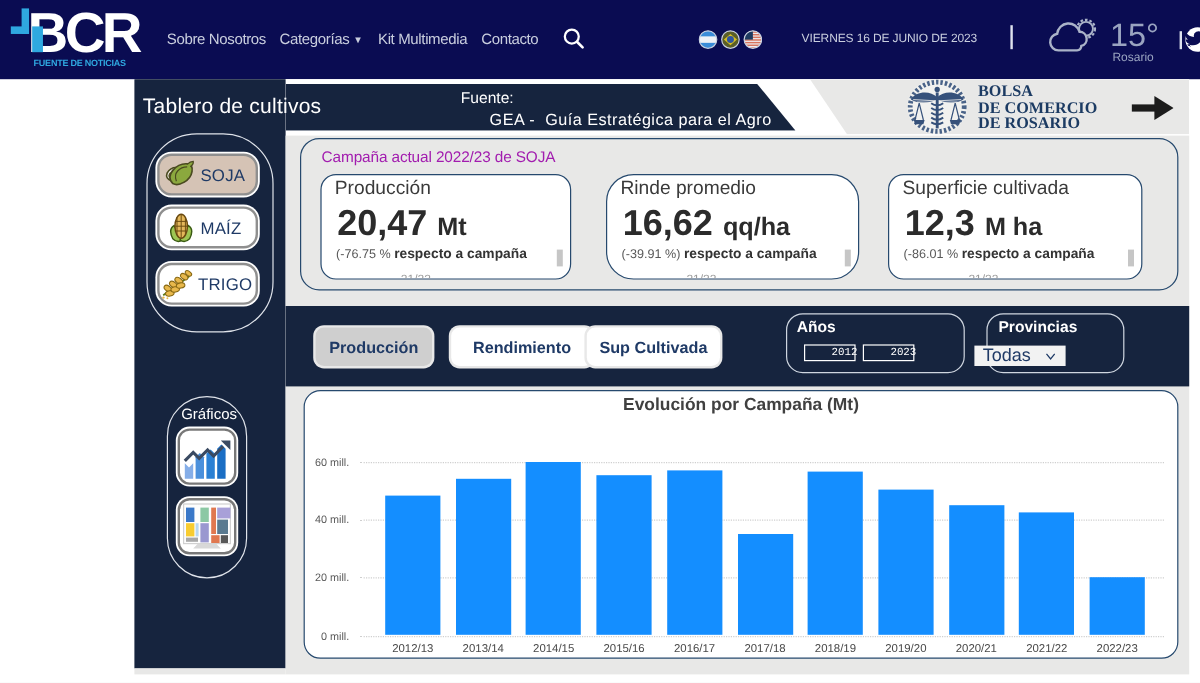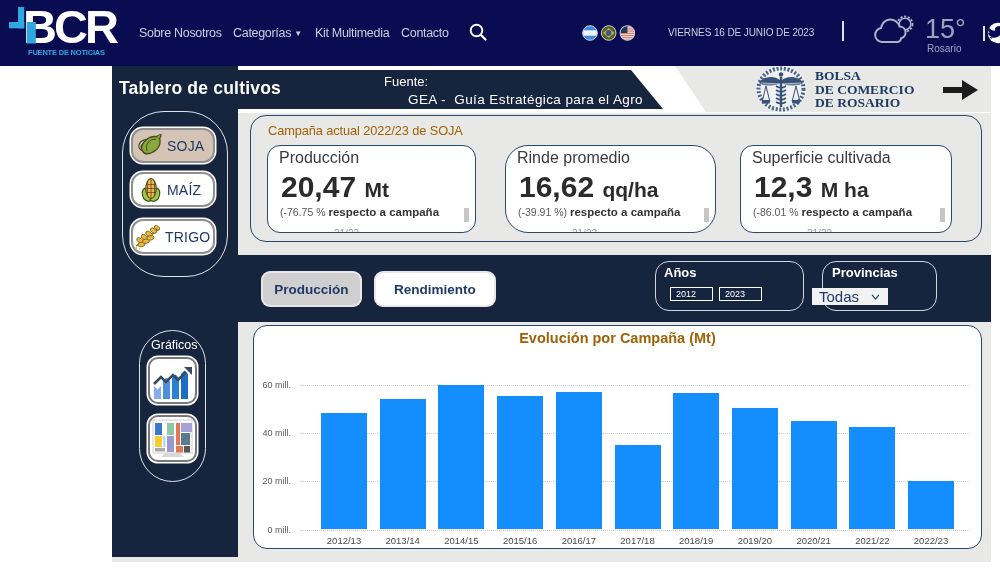--- a/index.html
+++ b/index.html
@@ -17,62 +17,62 @@
 
 #dash { left:112px; top:66px; width:879px; height:496px; background:#ffffff; }
 #sidebar { left:0; top:0; width:126px; height:491px; background:#16243E; }
 #graybg { left:126px; top:47px; width:753px; height:449px; background:#E8E8E7; }
 
 
 #band-navy { left:126px; top:4px; width:551px; height:39px; background:#16243E;
   clip-path:polygon(0 0, 393px 0, 425px 39px, 0 39px); }
 #band-gray { left:538px; top:0px; width:341px; height:46px; background:#E8E8E7;
   clip-path:polygon(25px 0, 341px 0, 341px 46px, 56px 46px); }
-#dash-title { left:7px; top:12px; letter-spacing:0.2px; color:#fff; font-size:17.5px; font-weight:bold; }
+#dash-title { left:7px; top:12px; letter-spacing:0.2px; color:#fff; font-size:17.5px; font-weight:normal; }
 .fuente { color:#fff; font-size:13px; }
 
 
 .pill { border:1.5px solid #dfe3ea; border-radius:42px; }
 #crop-pill { left:10px; top:45px; width:106px; height:166px; }
 .cropbtn { left:19px; width:84px; height:35px; border-radius:12px; background:#fff;
   border:2px solid #8f8f8f; box-shadow:0 0 0 1.5px #ffffff; display:flex; align-items:center; }
 .cropbtn span { color:#1F3A66; font-size:14px; margin-left:3px; letter-spacing:0.2px; }
 #graf-pill { left:27px; top:264px; width:67px; height:152px; }
 .grafbtn { left:36px; width:49px; height:47px; border-radius:10px; background:#fff;
   border:2px solid #787878; box-shadow:0 0 0 1.5px #ffffff; }
 
 
 #kpi-outer { left:138px; top:49px; width:732px; height:127px; border:1.5px solid #26496E; border-radius:16px; }
-#kpi-label { left:156px; top:57px; color:#a16207; font-size:12.8px; letter-spacing:-0.1px;text-align:right; }
+#kpi-label { left:156px; top:57px; color:#a21caf; font-size:12.8px; letter-spacing:-0.1px;text-align:right; }
 .kpi-card { top:79px; height:88px; background:#fff; border:1.3px solid #26496E; border-radius:13px; overflow:hidden; }
 .kpi-x { position:absolute; left:66px; top:82px; font-size:10px; color:#9a9a9a; }
 .kpi-t { position:absolute; left:11px; top:3px; font-size:16px; color:#3a3a3a; }
 .kpi-v { position:absolute; left:13px; top:24px; font-size:30px; color:#2b2b2b; font-weight:bold; }
 .kpi-u { font-size:21px; font-weight:bold; }
 .kpi-s { position:absolute; left:12px; top:60px; font-size:10.5px; color:#595959; white-space:nowrap; }
 .kpi-s b { font-size:11.5px; color:#333; }
 .kpi-sb { position:absolute; width:5px; height:14px; background:#c6c6c6; top:62px; }
 
 
 #midband { left:126px; top:189px; width:753px; height:67px; background:#16243E; }
 .selbtn { top:207px; height:32px; border-radius:7px; font-size:13.5px; font-weight:bold;
   color:#1F3A66; display:flex; align-items:center; justify-content:center;
   box-shadow:0 0 0 2px #e8e8e8; }
 #anos-box { left:543px; top:195px; width:149px; height:50px; border:1.3px solid #cfd6e0; border-radius:14px; }
 #prov-box { left:710px; top:195px; width:115px; height:50px; border:1.3px solid #cfd6e0; border-radius:14px; }
 .slicer-lab { color:#fff; font-size:13px; font-weight:bold; }
 .yr-input { top:221px; width:43px; height:14px; border:1px solid #fff; color:#fff; font-size:9px;
-  display:flex; align-items:center; padding-left:5px; }
+  display:flex; align-items:center; padding-left:22px;font-family:Liberation Mono, monospace; }
 #dropdown { left:700px; top:222px; width:76px; height:17px; background:#f2f2f2; color:#1F3A66;
   font-size:15px; display:flex; align-items:center; padding-left:7px; }
 
 
 #chart-card { left:141px; top:259px; width:729px; height:224px; background:#fff;
   border:1.5px solid #26496E; border-radius:14px; }
-#chart-title { left:141px; top:264px; width:729px; text-align:center; color:#a16207; font-size:14.5px; font-weight:bold; }
+#chart-title { left:141px; top:264px; width:729px; text-align:center; color:#404040; font-size:14.5px; font-weight:bold; }
 .ylab { position:absolute; font-size:9px; color:#595959; text-align:right; width:42px; white-space:nowrap; }
 .grid { position:absolute; height:0; border-top:1.5px dotted #cfcfcf; }
 .bar { position:absolute; background:#148EFF; }
 .xlab { position:absolute; font-size:9.5px; color:#494949; text-align:center; width:58px; }
 </style>
 </head>
 <body>
 
 <div id="navbar" class="abs"></div>
 <div class="abs navmenu" style="left:139px;">Sobre Nosotros</div>
@@ -258,20 +258,21 @@
     <div class="kpi-t">Superficie cultivada</div>
     <div class="kpi-v">12,3 <span class="kpi-u">M ha</span></div>
     <div class="kpi-s">(-86.01 % <b>respecto a campaña</b></div>
     <div class="kpi-x">21/22</div>
     <div class="kpi-sb" style="right:6px;"></div>
   </div>
 
   <div id="midband" class="abs"></div>
   <div class="abs selbtn" style="left:151px; width:97px; background:#cfcfcf;">Producción</div>
   <div class="abs selbtn" style="left:264px; width:118px; background:#ffffff;">Rendimiento</div>
+  <div class="abs selbtn" style="left:377px; width:111px; background:#ffffff;">Sup Cultivada</div>
   <div class="abs" id="anos-box"></div>
   <div class="abs slicer-lab" style="left:552px; top:199px;">Años</div>
   <div class="abs yr-input" style="left:558px;">2012</div>
   <div class="abs yr-input" style="left:607px;">2023</div>
   <div class="abs" id="prov-box"></div>
   <div class="abs slicer-lab" style="left:720px; top:199px;">Provincias</div>
   <div class="abs" id="dropdown">Todas
     <svg style="position:absolute; right:8px; top:6px;" width="9" height="6" viewBox="0 0 10 7">
       <path d="M1,1 L5,6 L9,1" fill="none" stroke="#1F3A66" stroke-width="1.2"></path>
     </svg>

